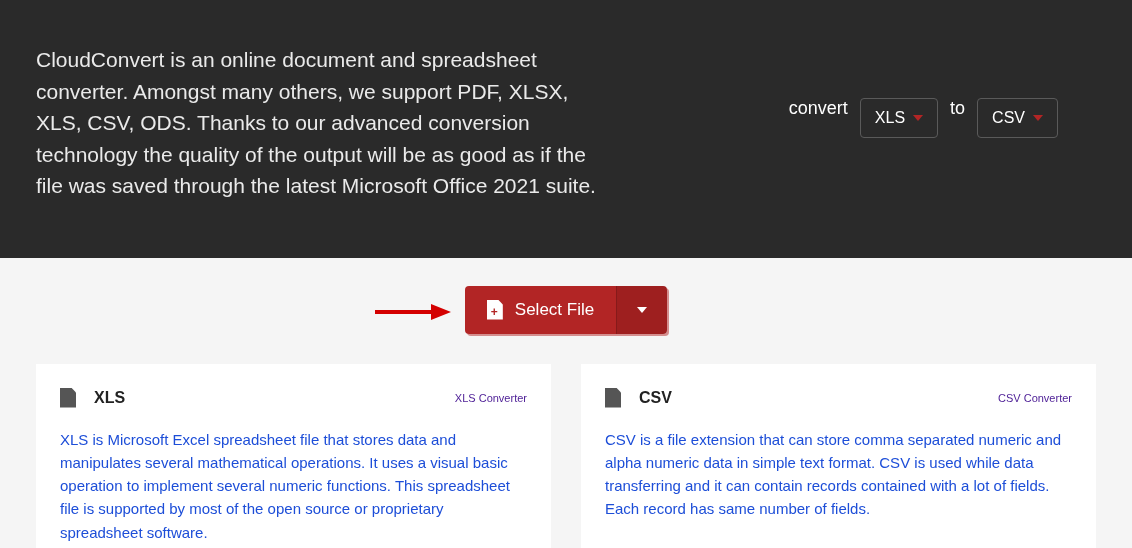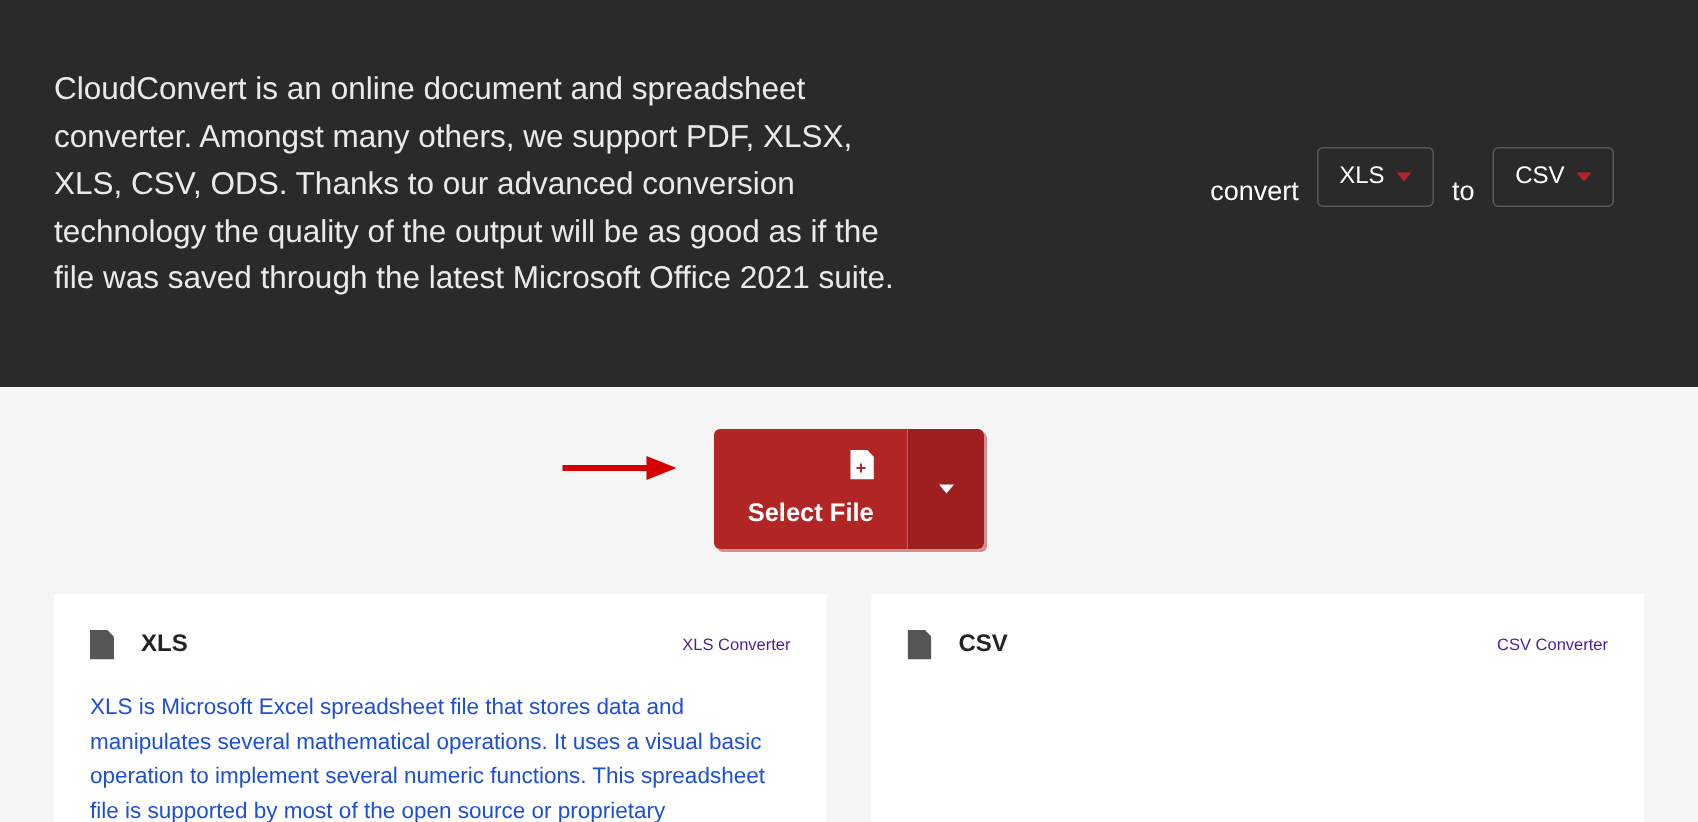--- a/index.html
+++ b/index.html
@@ -25,24 +25,24 @@
     margin-bottom: 14px;
     letter-spacing: -0.3px;
   }
   .hero-desc {
     font-size: 21px;
     line-height: 1.5;
     color: #eaeaea;
   }
   .hero-right {
     display: flex;
-    align-items: flex-end;
+    align-items: flex-start;
     gap: 12px;
     margin-top: 54px;
-    margin-right: 20px;
+    margin-right: 38px;
     font-size: 18px;
   }
   .convert-label { color: #fff; }
   .fmt-btn {
     background: transparent;
     border: 1px solid #5a5a5a;
     border-radius: 4px;
     color: #fff;
     padding: 10px 14px;
     font-size: 16px;
@@ -78,27 +78,26 @@
     display: flex;
     box-shadow: 2px 2px 0 rgba(180,40,40,0.5);
     border-radius: 4px;
   }
   .select-btn {
     background: #b22525;
     color: #fff;
     border: none;
     padding: 14px 22px;
     font-size: 17px;
-    font-weight: 700;
+    font-weight: 400;
     display: inline-flex;
-    align-items: flex-end;
+    align-items: flex-start;
     gap: 12px;
     cursor: pointer;
     border-radius: 4px 0 0 4px;
-    flex-direction: column;
   }
   .select-drop {
     background: #9e1f1f;
     color: #fff;
     border: none;
     border-left: 1px solid rgba(0,0,0,0.15);
     padding: 14px 20px;
     cursor: pointer;
     border-radius: 0 4px 4px 0;
     display: inline-flex;
@@ -212,14 +211,15 @@
     <p class="card-body">XLS is Microsoft Excel spreadsheet file that stores data and manipulates several mathematical operations. It uses a visual basic operation to implement several numeric functions. This spreadsheet file is supported by most of the open source or proprietary spreadsheet software.</p>
   </div>
   <div class="card">
     <div class="card-head">
       <div class="card-title-wrap">
         <span class="file-icon"></span>
         <span class="card-title">CSV</span>
       </div>
       <a class="card-link">CSV Converter</a>
     </div>
+    <p class="card-body">CSV is a file extension that can store comma separated numeric and alpha numeric data in simple text format. CSV is used while data transferring and it can contain records contained with a lot of fields. Each record has same number of fields.</p>
   </div>
 </div>
 
 </body></html>

